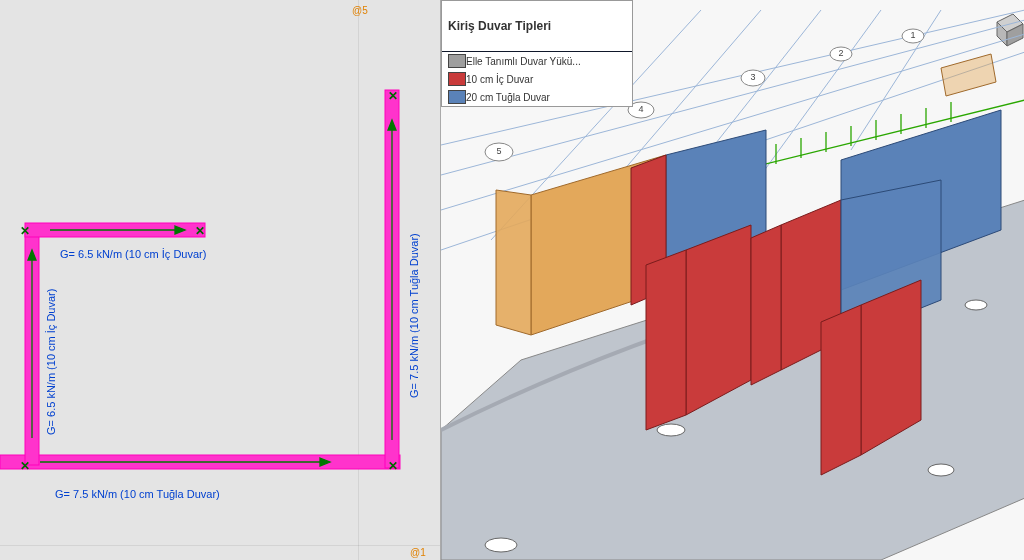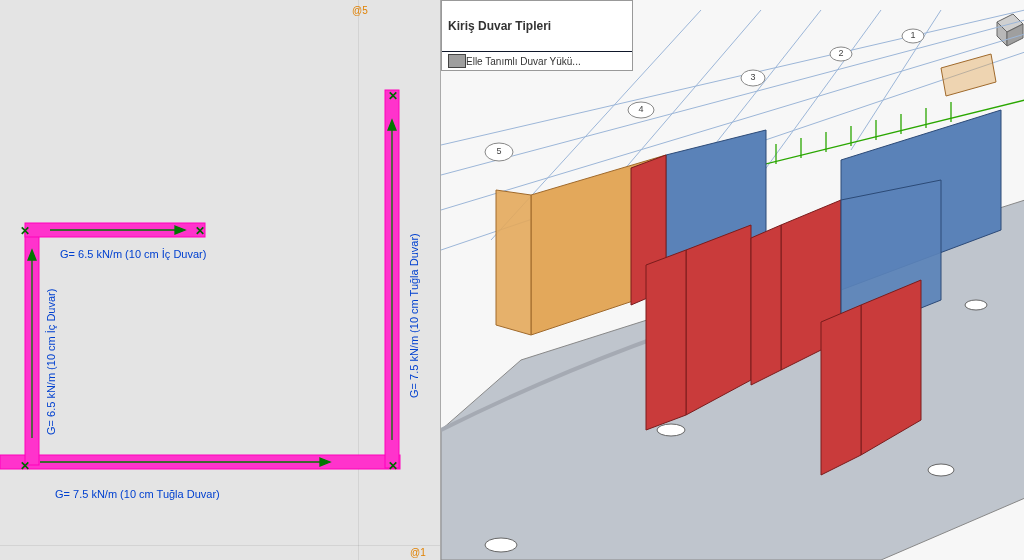--- a/index.html
+++ b/index.html
@@ -81,20 +81,28 @@
     </svg>
   </div>
 
   <div class="pane right">
 
     <div class="legend">
       <div class="title">Kiriş Duvar Tipleri</div>
       <div class="row">
           <span class="sw" style="background:#9e9e9e"></span>
           <span>Elle Tanımlı Duvar Yükü...</span>
+        </div>
+      <div class="row">
+          <span class="sw" style="background:#c93b3b"></span>
+          <span>10 cm İç Duvar</span>
+        </div>
+      <div class="row">
+          <span class="sw" style="background:#5a82b8"></span>
+          <span>20 cm Tuğla Duvar</span>
         </div>
     </div>
 
     <svg width="584" height="560">
 
       <g>
         <polygon class="cube-face" fill="#d0d0d0" points="556,22 572,14 582,24 566,32"></polygon>
         <polygon class="cube-face" fill="#b8b8b8" points="556,22 566,32 566,46 556,36"></polygon>
         <polygon class="cube-face" fill="#9f9f9f" points="566,32 582,24 582,38 566,46"></polygon>
       </g>

